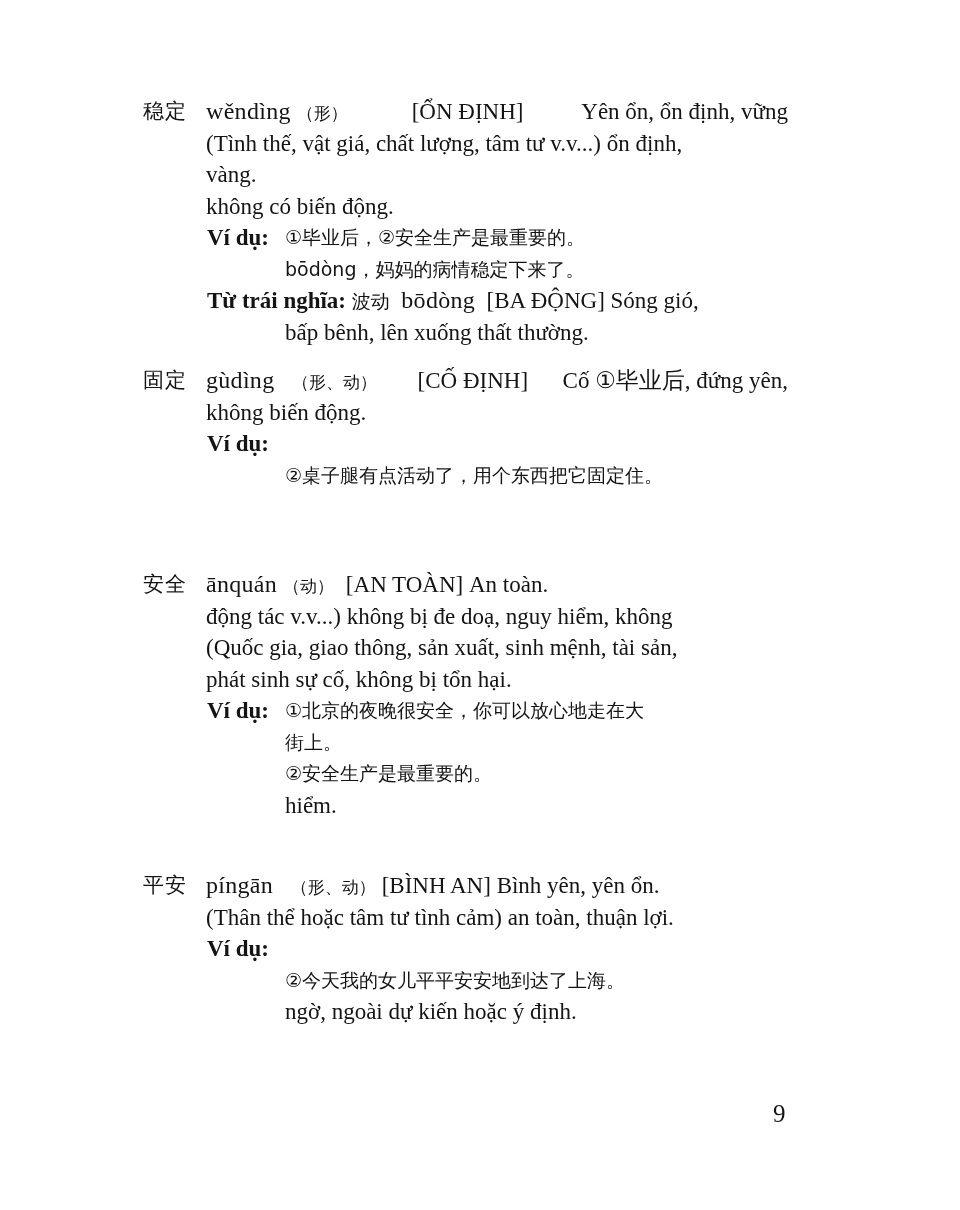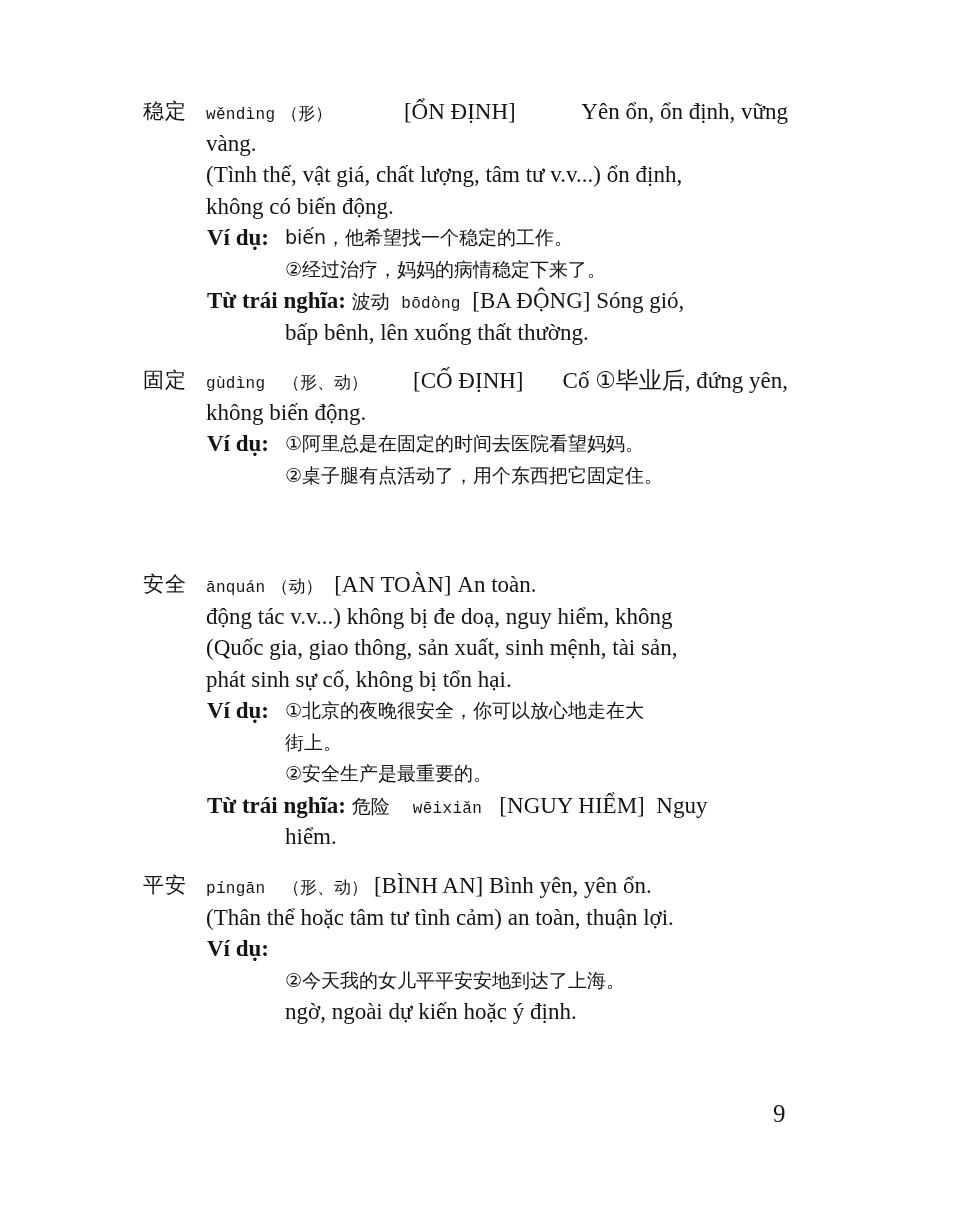--- a/index.html
+++ b/index.html
@@ -4,21 +4,21 @@
   <style>
     html, body { margin: 0; padding: 0; }
     body {
       width: 960px; height: 1210px; background: #ffffff; position: relative; overflow: hidden;
       font-family: "Liberation Serif", "DejaVu Serif", serif; color: #141414;
     }
     .page { position: absolute; left: 0; top: 0; width: 960px; height: 1210px; }
     .entry { position: absolute; left: 143px; width: 650px; }
     .line { position: relative; height: 31.5px; line-height: 31.5px; font-size: 23px; white-space: nowrap; }
     .hw { position: absolute; left: 0; font-family: "DejaVu Sans", sans-serif; font-size: 21px; letter-spacing: 1px; }
-    .pinyin { font-family: Liberation Mono, monospace; font-size: 16px; letter-spacing: 0.3px; }
+    .pinyin { font-family: Liberation Serif, serif; font-size: 24px; letter-spacing: 0.3px; }
     .pos { font-family: "DejaVu Sans", sans-serif; font-size: 17px; margin: 0 6px; }
     .zh { font-family: "DejaVu Sans", sans-serif; font-size: 19px; }
     .b { font-weight: bold; }
     .l0 { position: absolute; left: 63px; }
     .ind1 { position: absolute; left: 64px; }
     .ind2 { position: absolute; left: 142px; }
     .just { display: flex; justify-content: space-between; width: 582px; }
     .pageno { position: absolute; left: 773px; top: 1100px; font-size: 25px; }
   </style>
 </head>
@@ -29,34 +29,34 @@
   <div class="entry" style="top:96px;">
     <div class="line">
       <span class="hw">稳定</span>
       <span class="l0 just">
         <span><span class="pinyin">wěndìng</span><span class="pos">（形）</span></span>
         <span>[ỔN ĐỊNH]</span>
         <span>Yên ổn, ổn định, vững</span>
       </span>
     </div>
     <div class="line">
-        <span class="l0">vàng.</span>
+        <span class="l0">(Tình thế, vật giá, chất lượng, tâm tư v.v...) ổn định,</span>
       </div>
     <div class="line">
-        <span class="l0">(Tình thế, vật giá, chất lượng, tâm tư v.v...) ổn định,</span>
+        <span class="l0">vàng.</span>
       </div>
     <div class="line">
         <span class="l0">không có biến động.</span>
       </div>
     <div class="line">
       <span class="ind1 b">Ví dụ:</span>
-      <span class="ind2 zh">biến，他希望找一个稳定的工作。</span>
+      <span class="ind2 zh">①毕业后，②安全生产是最重要的。</span>
     </div>
     <div class="line">
-        <span class="ind2 zh">②经过治疗，妈妈的病情稳定下来了。</span>
+        <span class="ind2 zh">bōdòng，妈妈的病情稳定下来了。</span>
       </div>
     <div class="line">
       <span class="ind1">
         <span class="b">Từ trái nghĩa:</span>
         <span class="zh">波动</span>&nbsp;
         <span class="pinyin">bōdòng</span>&nbsp;
         <span>[BA ĐỘNG]</span>
         <span>Sóng gió,</span>
       </span>
     </div>
@@ -72,21 +72,20 @@
         <span><span class="pinyin">gùdìng</span>&nbsp;&nbsp;<span class="pos">（形、动）</span></span>
         <span>[CỐ ĐỊNH]</span>
         <span>Cố ①毕业后, đứng yên,</span>
       </span>
     </div>
     <div class="line">
         <span class="l0">không biến động.</span>
       </div>
     <div class="line">
       <span class="ind1 b">Ví dụ:</span>
-      <span class="ind2 zh">①阿里总是在固定的时间去医院看望妈妈。</span>
     </div>
     <div class="line">
         <span class="ind2 zh">②桌子腿有点活动了，用个东西把它固定住。</span>
       </div>
   </div>
 
   <div class="entry" style="top:569px;">
     <div class="line">
       <span class="hw">安全</span>
       <span class="l0">
@@ -108,29 +107,20 @@
       <span class="ind1 b">Ví dụ:</span>
       <span class="ind2 zh">①北京的夜晚很安全，你可以放心地走在大</span>
     </div>
     <div class="line">
         <span class="ind2 zh">街上。</span>
       </div>
     <div class="line">
         <span class="ind2 zh">②安全生产是最重要的。</span>
       </div>
     <div class="line">
-      <span class="ind1">
-        <span class="b">Từ trái nghĩa:</span>
-        <span class="zh">危险</span>&nbsp;&nbsp;&nbsp;
-        <span class="pinyin">wēixiǎn</span>&nbsp;&nbsp;
-        <span>[NGUY HIỂM]</span>&nbsp;
-        <span>Nguy</span>
-      </span>
-    </div>
-    <div class="line">
         <span class="ind2">hiểm.</span>
       </div>
   </div>
 
   <div class="entry" style="top:870px;">
     <div class="line">
       <span class="hw">平安</span>
       <span class="l0">
         <span class="pinyin">píngān</span>&nbsp;&nbsp;<span class="pos">（形、动）</span><span>[BÌNH AN]</span>
         <span>Bình yên, yên ổn.</span>

